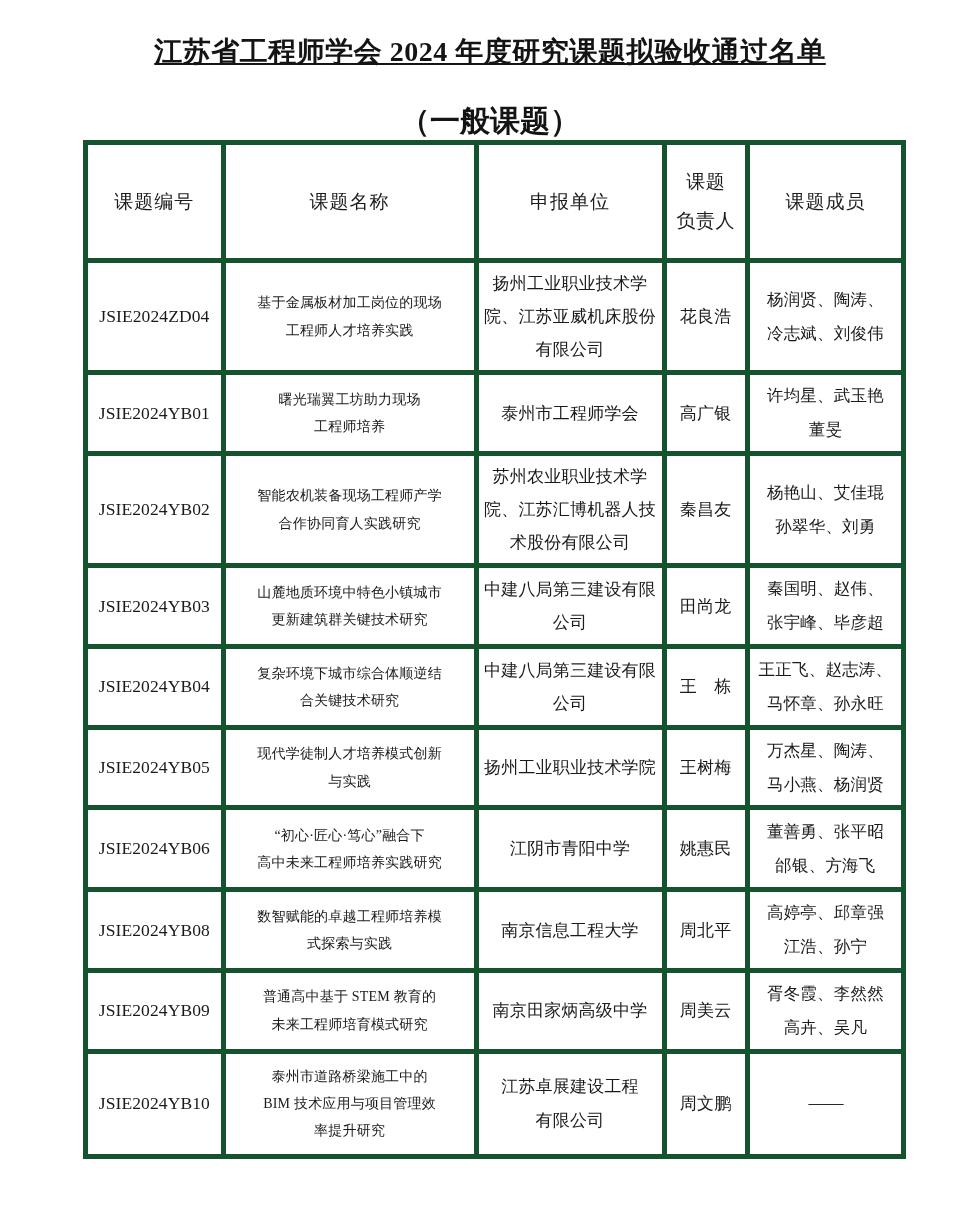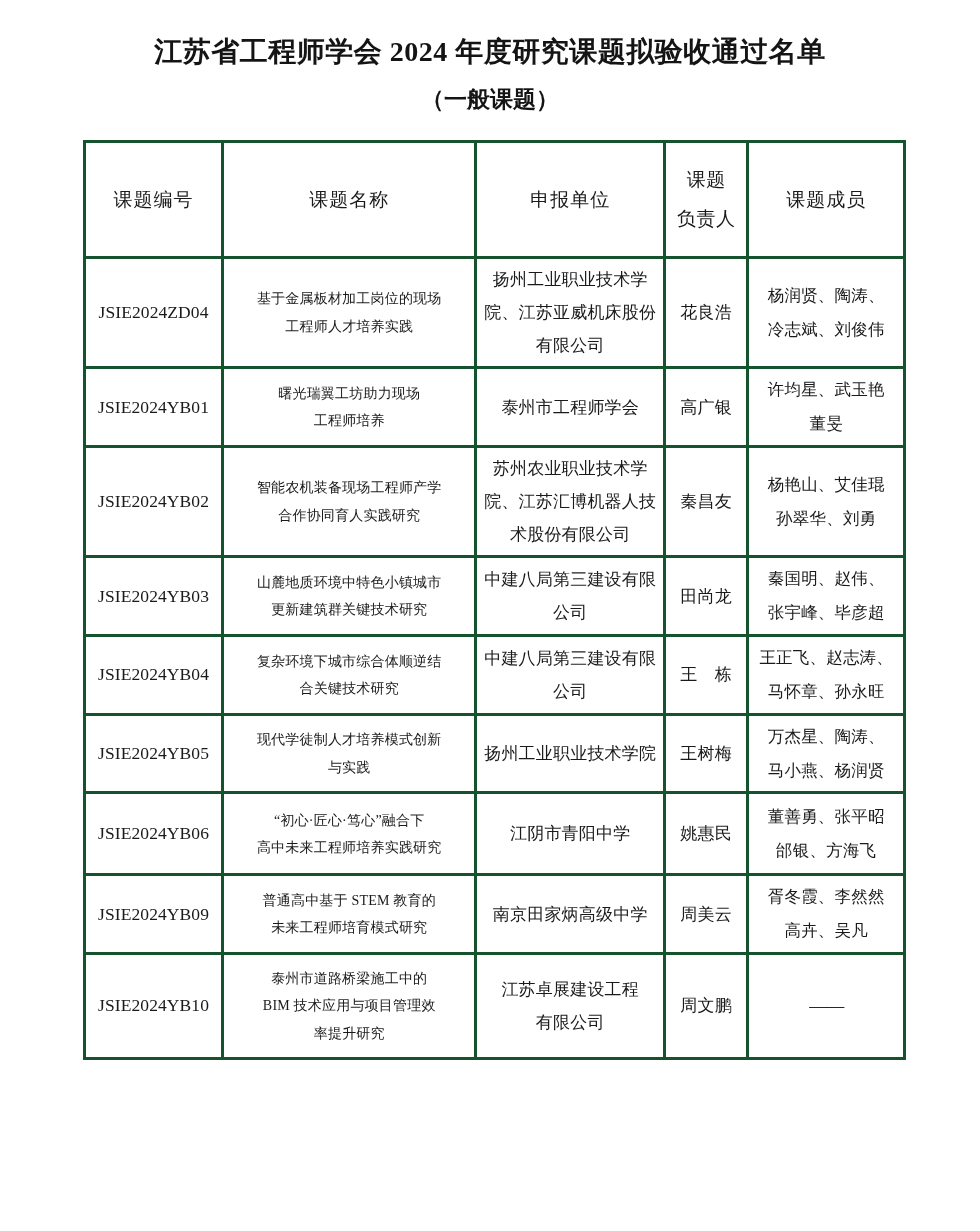--- a/index.html
+++ b/index.html
@@ -23,41 +23,42 @@
   .title-block {
     padding-top: 34px;
     text-align: center;
   }
   .doc-title {
     font-size: 28px;
     font-weight: bold;
     letter-spacing: 0.5px;
     line-height: 1.25;
     color: #141414;
+    text-decoration: underline;
   }
   .doc-subtitle {
-    font-size: 23px;
+    font-size: 30px;
     font-weight: bold;
-    margin-top: 16px;
+    margin-top: 32px;
     line-height: 1.3;
     color: #141414;
   }
   .table-wrap {
     position: absolute;
     left: 83px;
     top: 140px;
     width: 823px;
   }
   table.listing {
     border-collapse: collapse;
     width: 823px;
     table-layout: fixed;
   }
   table.listing td, table.listing th {
-    border: 3px solid #14532d;
+    border: 5px solid #14532d;
     vertical-align: middle;
     text-align: center;
     padding: 4px 5px;
     font-weight: normal;
     color: #1a1a1a;
   }
   col.c-code   { width: 134px; }
   col.c-name   { width: 246px; }
   col.c-unit   { width: 183px; }
   col.c-leader { width: 81px; }
@@ -247,20 +248,35 @@
             </td>
             <td class="unit">
               <span class="ln">江阴市青阳中学</span>
             </td>
             <td class="leader">姚惠民</td>
             <td class="member">
               <span class="ln">董善勇、张平昭</span>
               <span class="ln">邰银、方海飞</span>
             </td>
           </tr>
+          <tr style="height: 78px;">
+            <td class="code">JSIE2024YB08</td>
+            <td class="name">
+              <span class="ln">数智赋能的卓越工程师培养模</span>
+              <span class="ln">式探索与实践</span>
+            </td>
+            <td class="unit">
+              <span class="ln">南京信息工程大学</span>
+            </td>
+            <td class="leader">周北平</td>
+            <td class="member">
+              <span class="ln">高婷亭、邱章强</span>
+              <span class="ln">江浩、孙宁</span>
+            </td>
+          </tr>
           <tr style="height: 77px;">
             <td class="code">JSIE2024YB09</td>
             <td class="name">
               <span class="ln">普通高中基于 STEM 教育的</span>
               <span class="ln">未来工程师培育模式研究</span>
             </td>
             <td class="unit">
               <span class="ln">南京田家炳高级中学</span>
             </td>
             <td class="leader">周美云</td>

